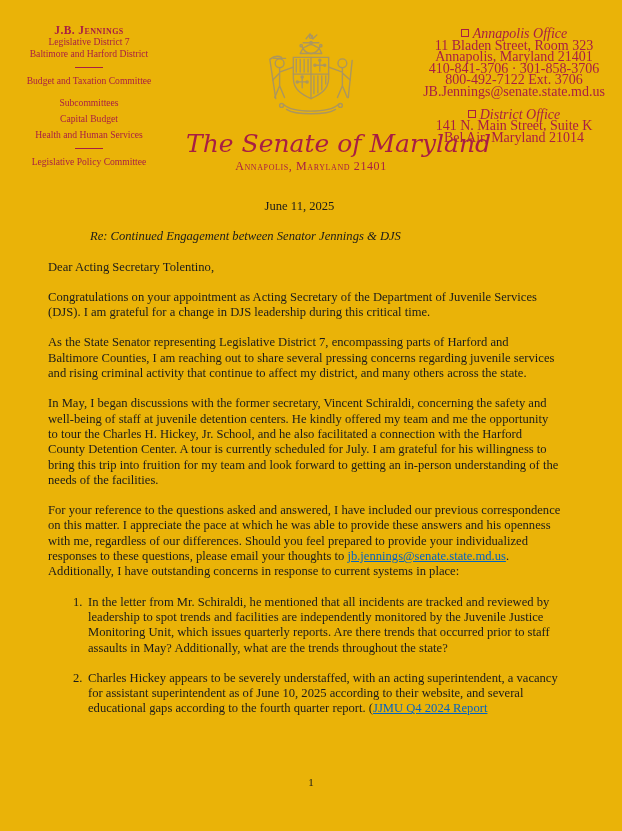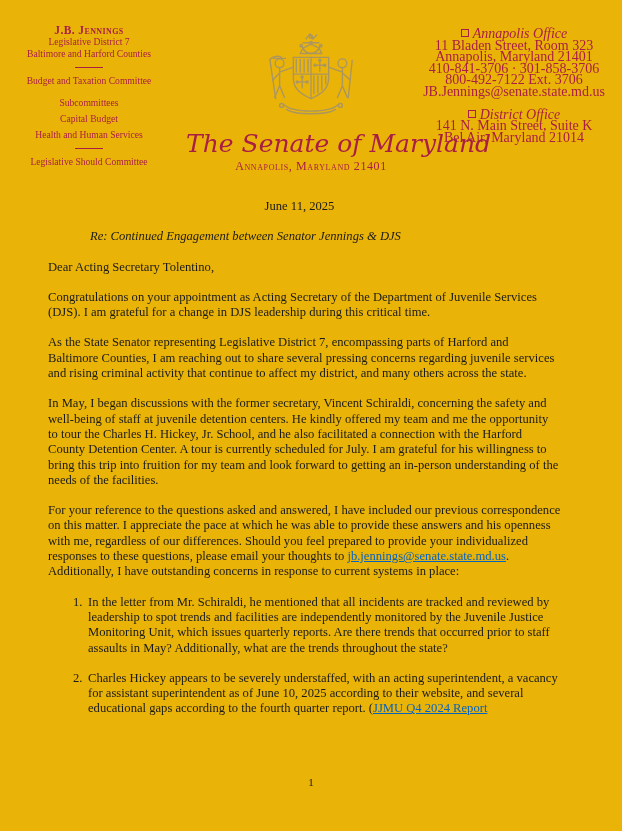--- a/index.html
+++ b/index.html
@@ -68,28 +68,28 @@
   }
 </style>
 </head>
 <body>
 
 <div class="page">
 
   <div class="lh-left">
     <div class="lh-name">J.B. Jennings</div>
     <div class="lh-ital">Legislative District 7</div>
-    <div>Baltimore and Harford Counties</div>
+    <div>Baltimore and Harford District</div>
     <hr class="lh-div">
     <div class="lh-gap2">Budget and Taxation Committee</div>
     <div class="lh-ital lh-gap">Subcommittees</div>
     <div class="lh-gap2">Capital Budget</div>
     <div class="lh-gap2">Health and Human Services</div>
     <hr class="lh-div">
-    <div class="lh-gap2">Legislative Should Committee</div>
+    <div class="lh-gap2">Legislative Policy Committee</div>
   </div>
 
   <div class="lh-center">
     <svg class="seal" width="108" height="100" viewBox="0 0 110 102">
       <g stroke="#ab9660" fill="none" stroke-width="1.4" stroke-linecap="round">
 
         <path d="M50,11 l4,-5 l3,5 l4,-4"></path>
         <circle cx="55" cy="9" r="1.6"></circle>
         <path d="M47,15 h16 M46,19 c2,5 6,7 9,7 c3,0 7,-2 9,-7"></path>
 

